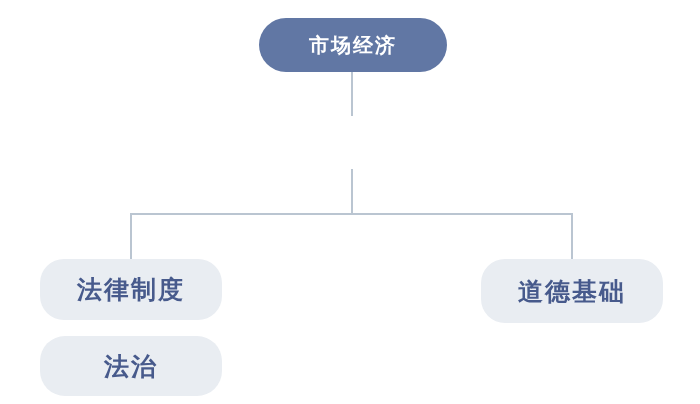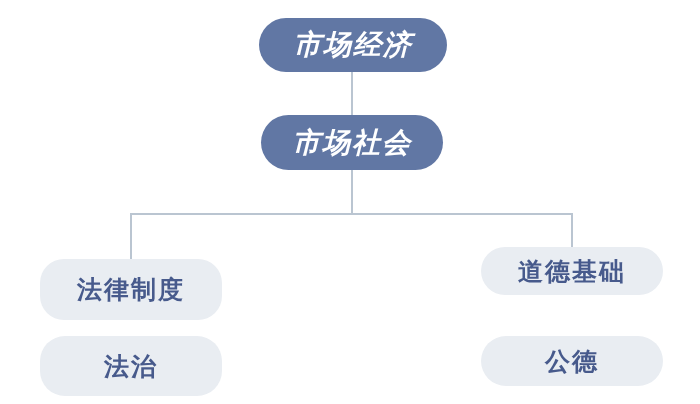--- a/index.html
+++ b/index.html
@@ -28,37 +28,36 @@
     align-items:center;
     justify-content:center;
     font-weight:bold;
     letter-spacing:2px;
     box-sizing:border-box;
     white-space:nowrap;
   }
   .node.primary{
     background:var(--primary-bg);
     color:var(--primary-text);
-    font-size:28px;
-    font-style:italic;
+    font-size:20px;
   }
   .node.secondary{
     background:var(--secondary-bg);
     color:var(--secondary-text);
     font-size:25px;
   }
   .line{
     position:absolute;
     background:var(--connector);
   }
   
   .n-root   {left:259px; top:18px;  width:188px; height:54px; border-radius:27px;}
   .n-child  {left:261px; top:115px; width:182px; height:55px; border-radius:28px;}
   .n-bl     {left:40px;  top:259px; width:182px; height:61px; border-radius:24px;}
-  .n-br     {left:481px; top:247px; width:182px; height:48px; border-radius:24px;}
+  .n-br     {left:481px; top:259px; width:182px; height:64px; border-radius:24px;}
   .n-ll     {left:40px;  top:336px; width:182px; height:60px; border-radius:25px;}
   .n-lr     {left:481px; top:336px; width:182px; height:50px; border-radius:25px;}
   
   .l-v1     {left:351px; top:71px;  width:2px;   height:45px;}
   .l-v2     {left:351px; top:169px; width:2px;   height:45px;}
   .l-h      {left:130px; top:213px; width:443px; height:2px;}
   .l-dl     {left:130px; top:213px; width:2px;   height:48px;}
   .l-dr     {left:571px; top:213px; width:2px;   height:48px;}
 </style>
 </head>
@@ -67,23 +66,21 @@
 <div class="stage">
 
   <div class="line l-v1"></div>
   <div class="line l-v2"></div>
   <div class="line l-h"></div>
   <div class="line l-dl"></div>
   <div class="line l-dr"></div>
 
   <div class="node primary n-root">市场经济</div>
 
-  <div class="node primary n-child">市场社会</div>
 
   <div class="node secondary n-bl">法律制度</div>
 
   <div class="node secondary n-br">道德基础</div>
 
   <div class="node secondary n-ll">法治</div>
 
-  <div class="node secondary n-lr">公德</div>
 
 </div>
 
 </body></html>

